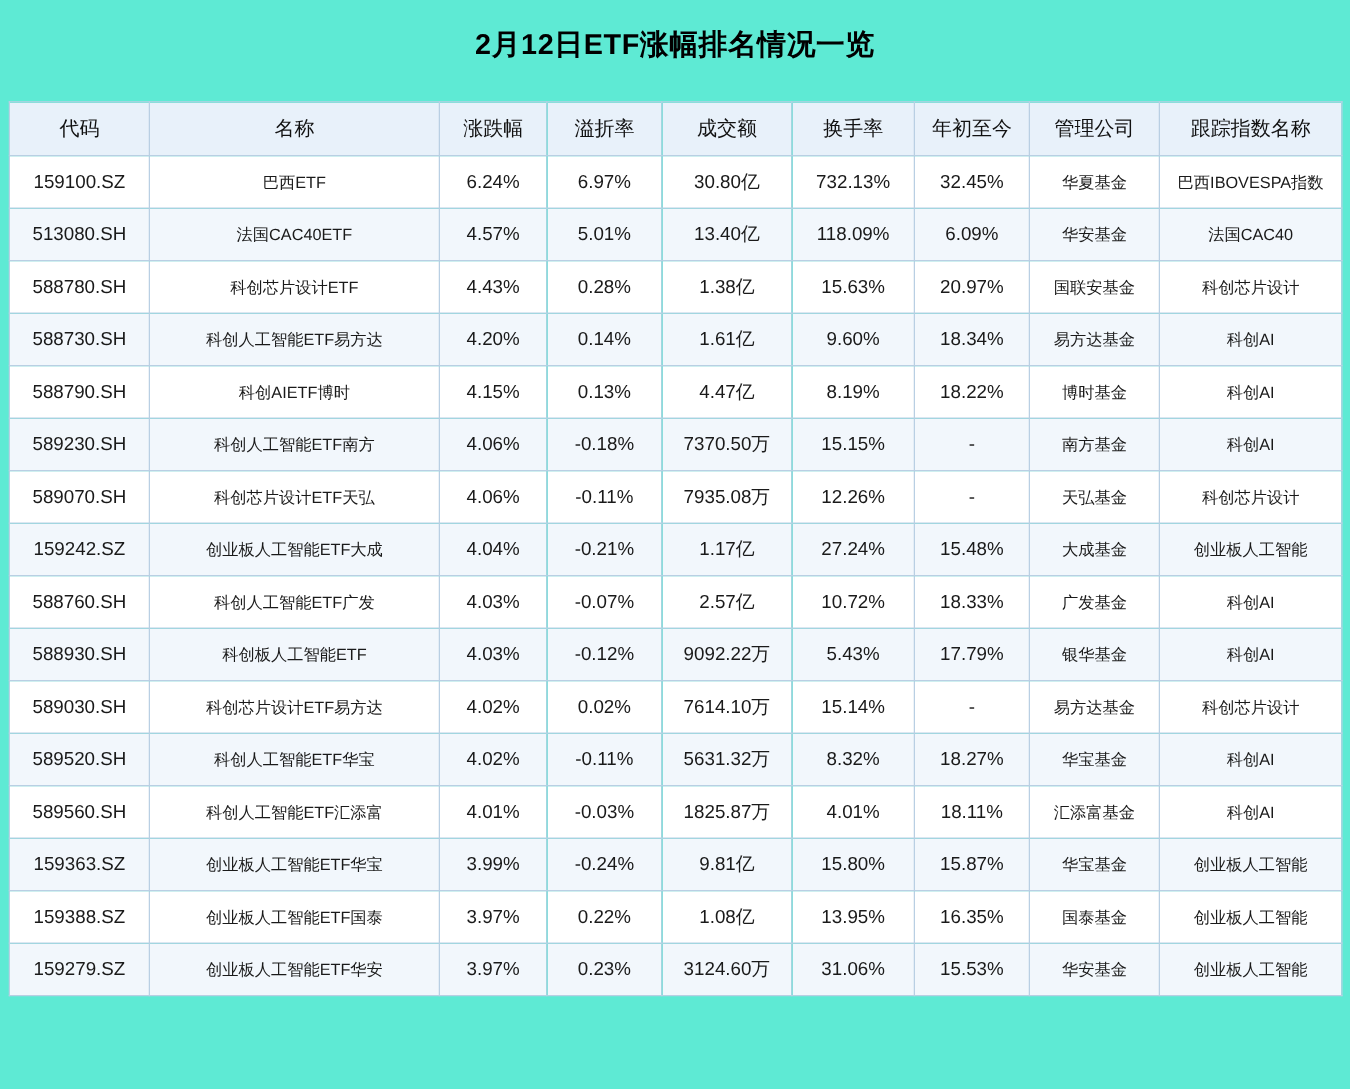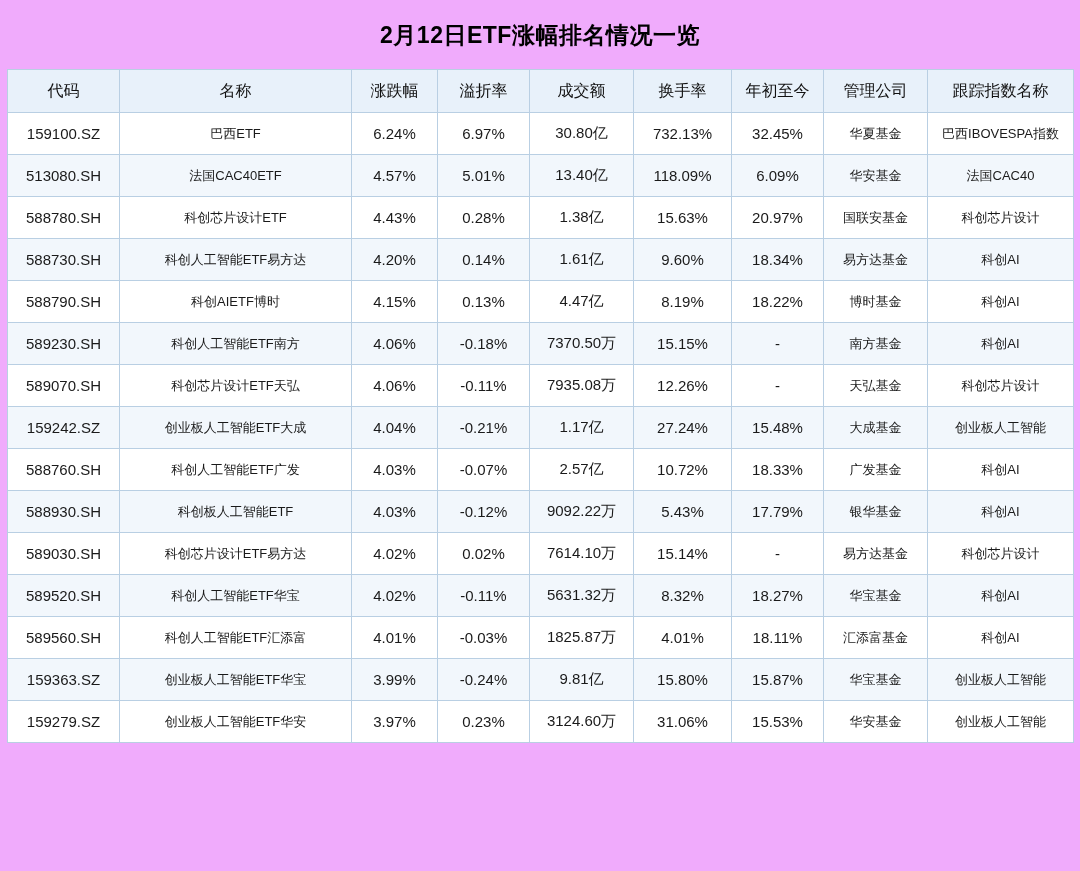--- a/index.html
+++ b/index.html
@@ -13,34 +13,34 @@
     font-family: "Liberation Sans", sans-serif;
     color: #1a1a1a;
     overflow: hidden;
   }
   .page {
     width: 1080px;
     height: 871px;
     box-sizing: border-box;
     padding: 0;
     position: relative;
-    background: #f0abfc;
+    background: #5eead4;
   }
   .title {
     text-align: center;
     font-size: 23px;
     font-weight: bold;
     letter-spacing: 0.5px;
     padding: 20px 0 18px 0;
     color: #000;
   }
   table {
     border-collapse: collapse;
     width: 1066px;
-    margin: 0 7px;
+    margin: 12px 7px;
     table-layout: fixed;
   }
   th, td {
     border: 1px solid #b9cfe3;
     text-align: center;
     vertical-align: middle;
     font-size: 15px;
     color: #1a1a1a;
     height: 41px;
     padding: 0 2px;
@@ -274,20 +274,31 @@
         <td class="name">创业板人工智能ETF华宝</td>
         <td class="num">3.99%</td>
         <td class="num">-0.24%</td>
         <td class="num">9.81亿</td>
         <td class="num">15.80%</td>
         <td class="num">15.87%</td>
         <td class="name">华宝基金</td>
         <td class="name">创业板人工智能</td>
       </tr>
       <tr>
+        <td class="code">159388.SZ</td>
+        <td class="name">创业板人工智能ETF国泰</td>
+        <td class="num">3.97%</td>
+        <td class="num">0.22%</td>
+        <td class="num">1.08亿</td>
+        <td class="num">13.95%</td>
+        <td class="num">16.35%</td>
+        <td class="name">国泰基金</td>
+        <td class="name">创业板人工智能</td>
+      </tr>
+      <tr>
         <td class="code">159279.SZ</td>
         <td class="name">创业板人工智能ETF华安</td>
         <td class="num">3.97%</td>
         <td class="num">0.23%</td>
         <td class="num">3124.60万</td>
         <td class="num">31.06%</td>
         <td class="num">15.53%</td>
         <td class="name">华安基金</td>
         <td class="name">创业板人工智能</td>
       </tr>

